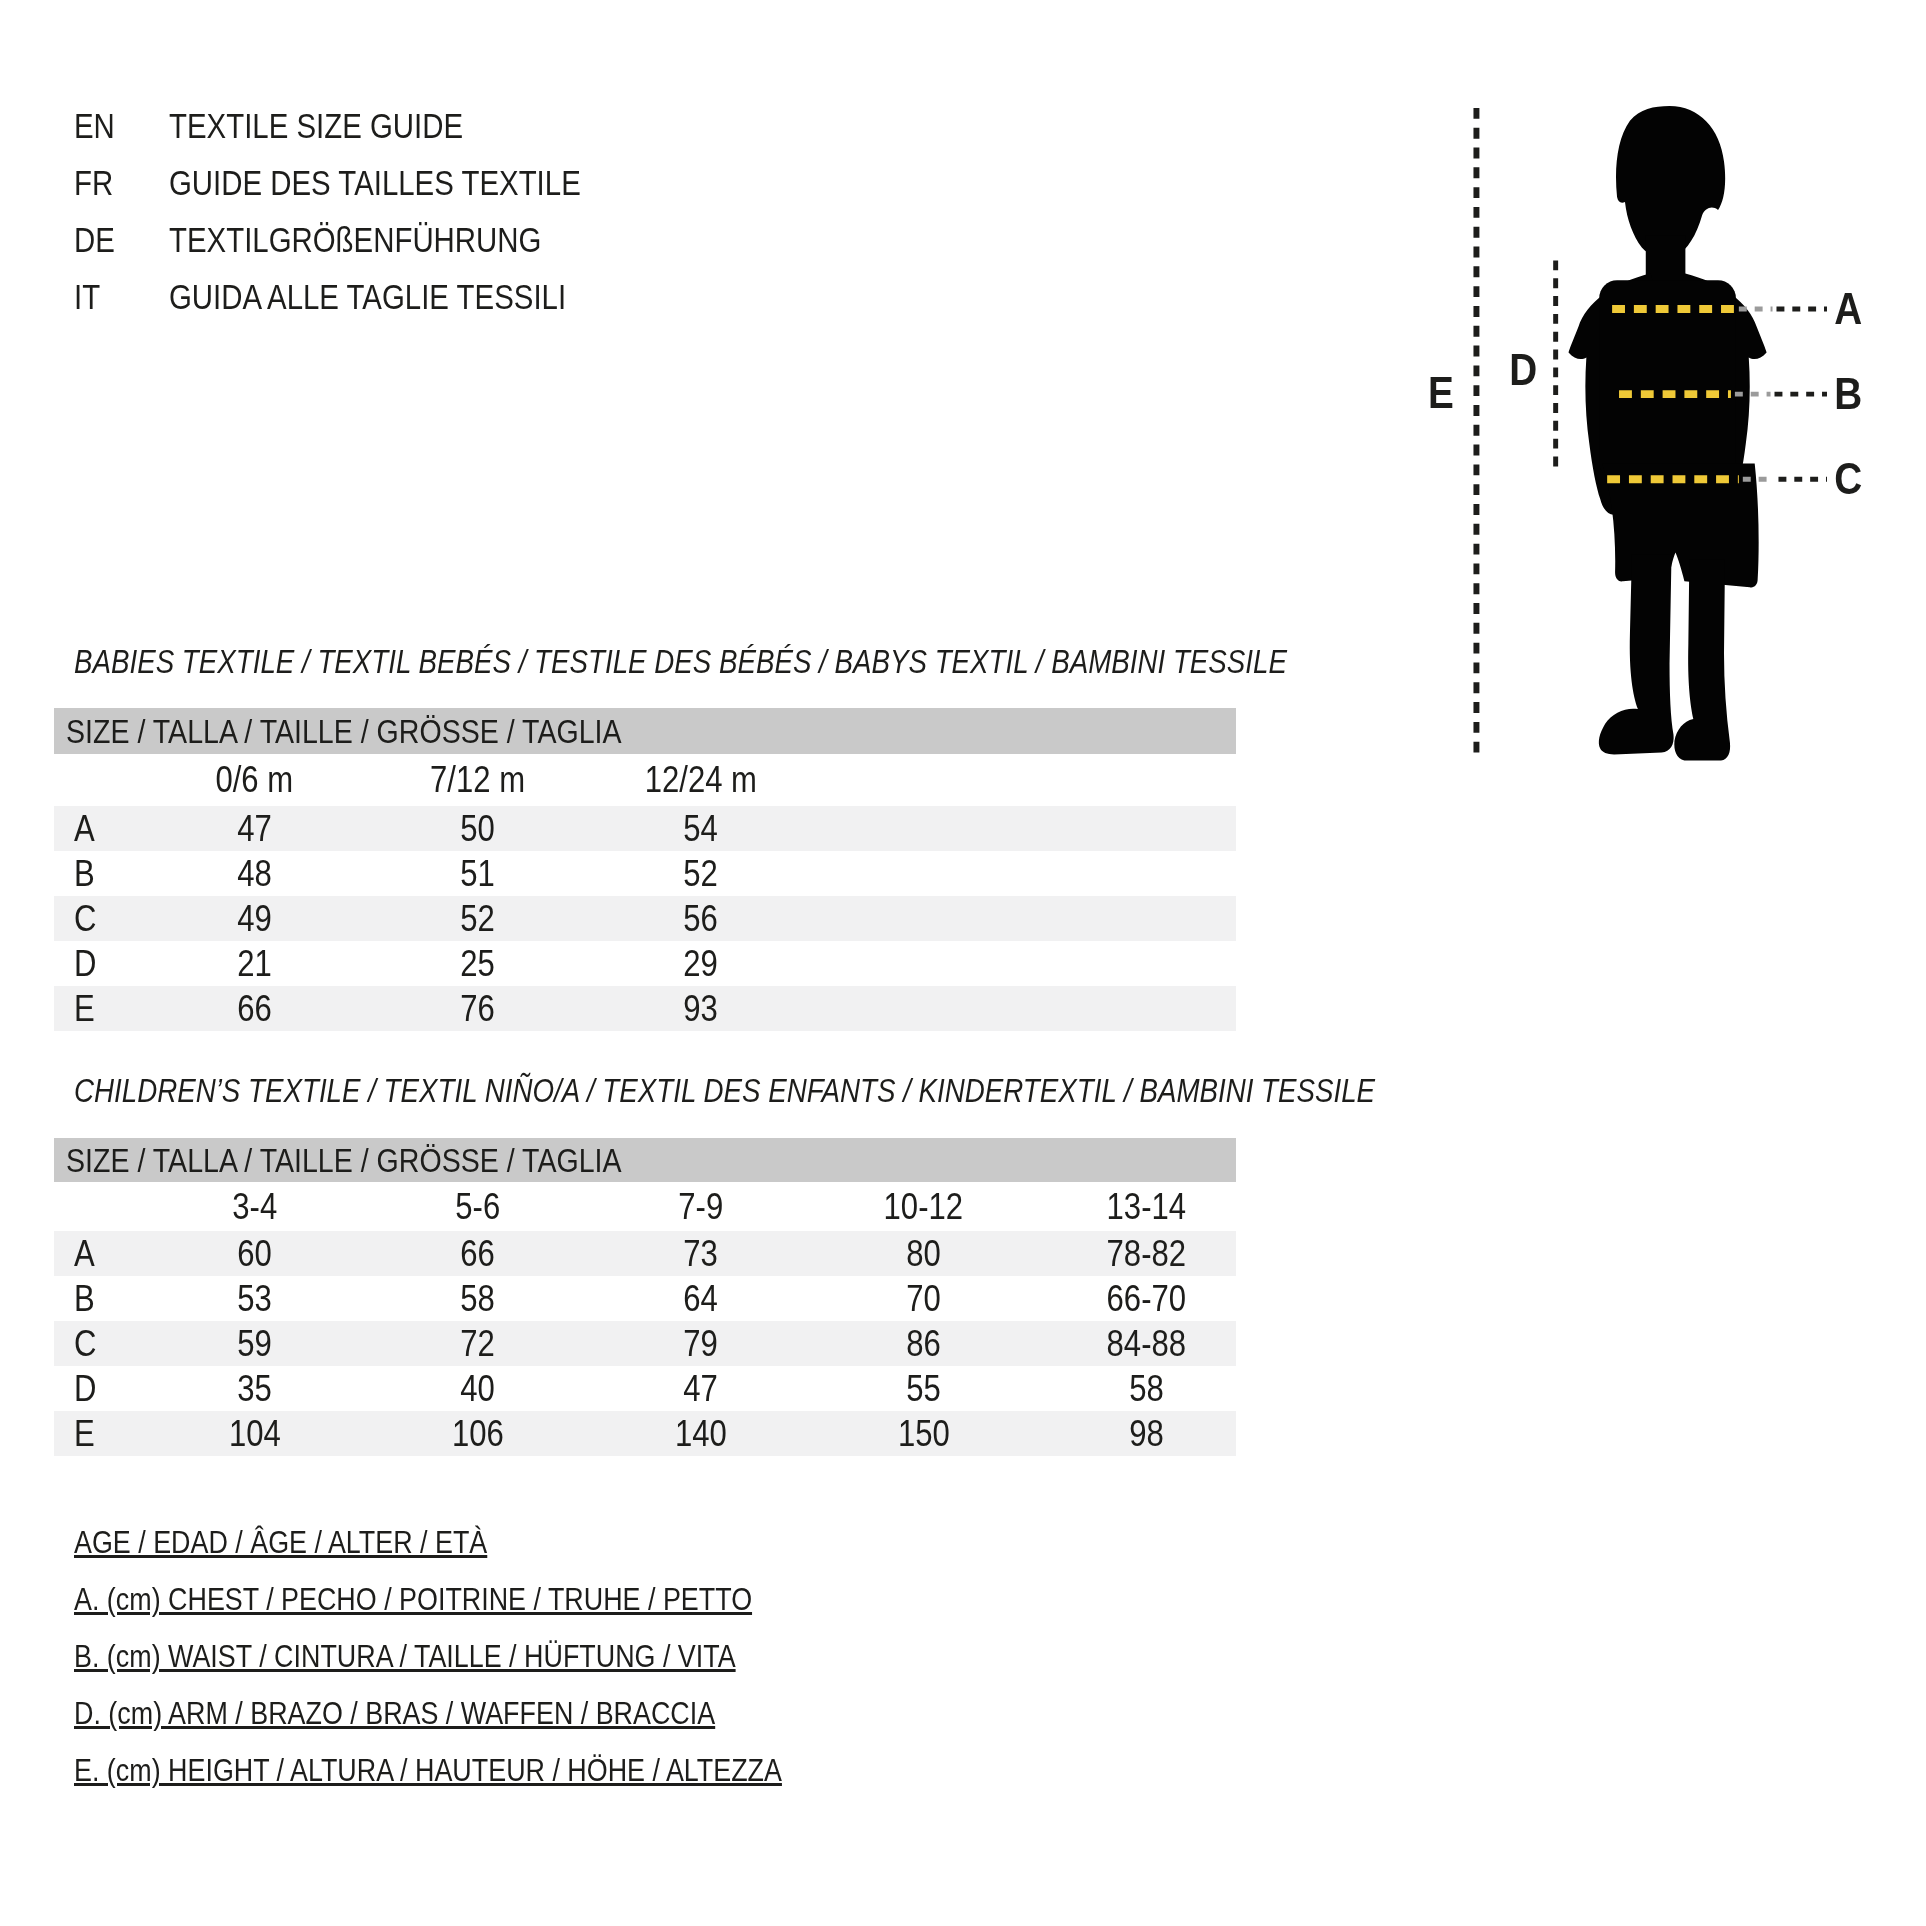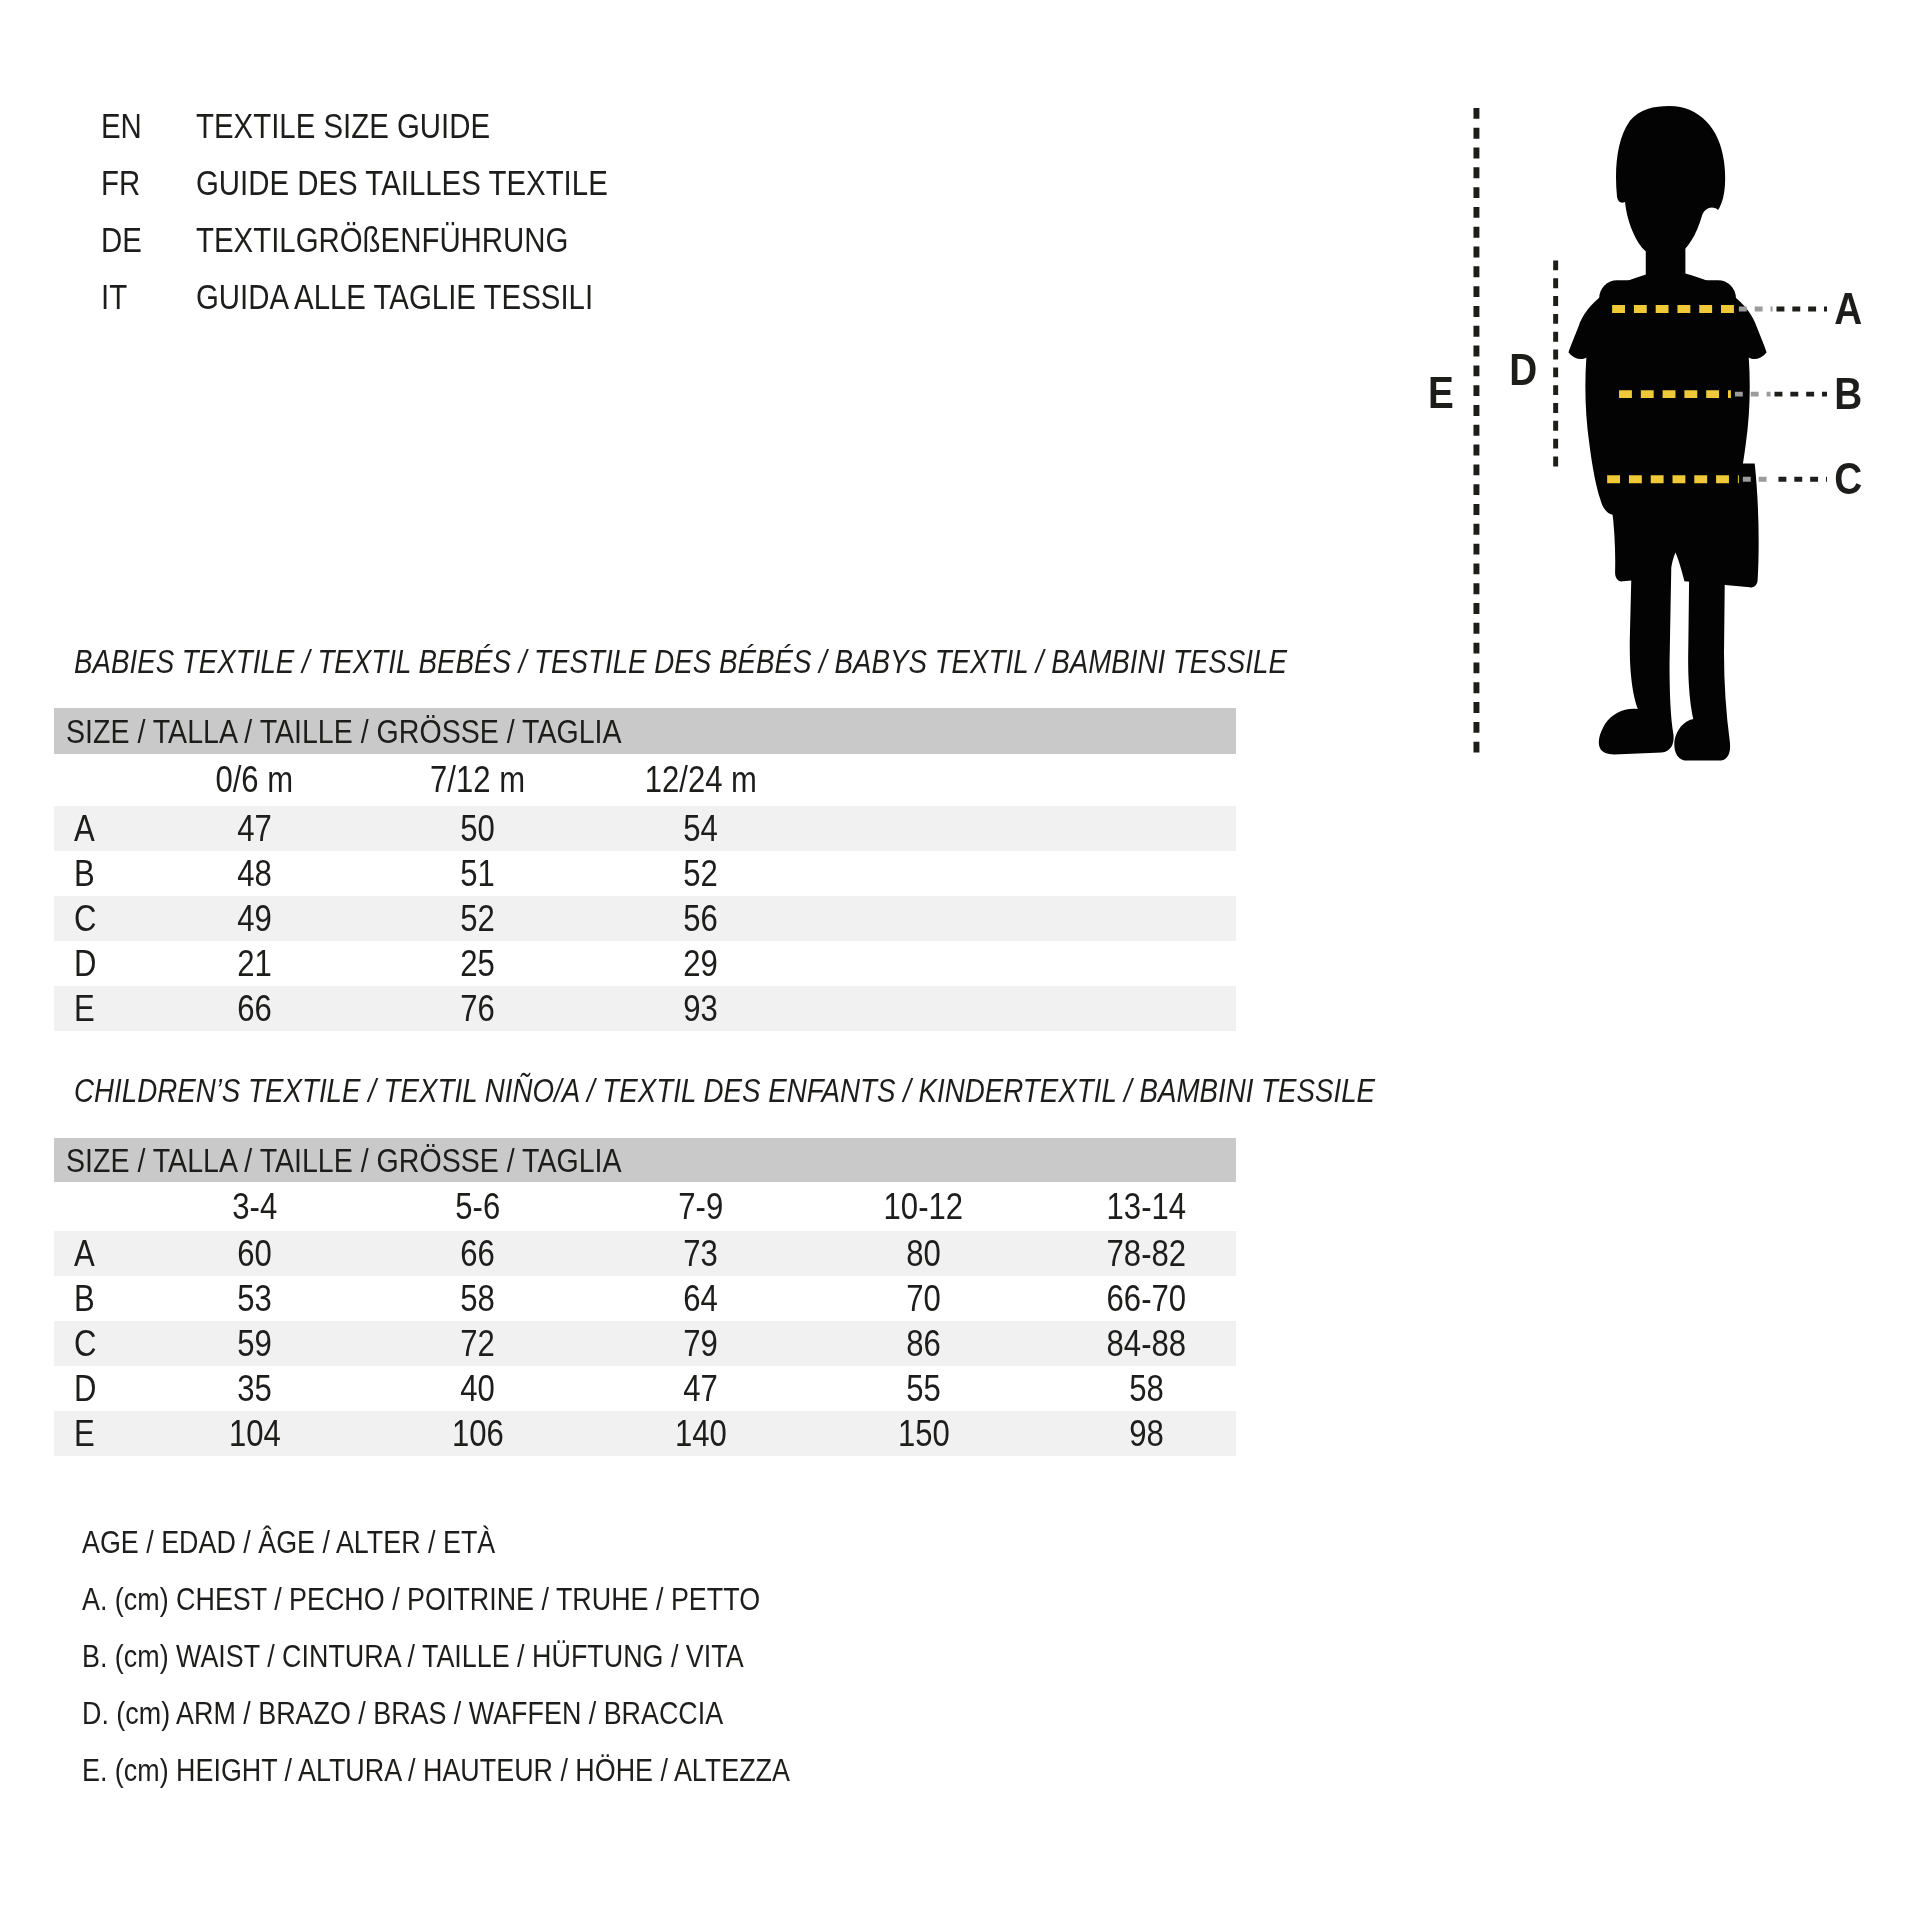--- a/index.html
+++ b/index.html
@@ -7,36 +7,36 @@
     --dashy:#efc937; --dashg:#9b9b9b; --paper:#ffffff;
   }
   html,body{margin:0;padding:0;background:#fff;}
   .page{position:relative;width:1927px;height:1927px;background:var(--paper);
         font-family:"Liberation Sans",sans-serif;color:var(--ink);overflow:hidden;}
   .cond{display:inline-block;transform:scaleX(0.84);transform-origin:0 50%;white-space:nowrap;}
   .condc{display:inline-block;transform:scaleX(0.84);transform-origin:50% 50%;white-space:nowrap;}
 
   
   .hdr{position:absolute;left:74px;}
-  .hline{display:flex;align-items:center;height:57px;font-size:35px;margin-left:27px;}
+  .hline{display:flex;align-items:center;height:57px;font-size:35px;}
   .hcode{width:95px;flex:0 0 95px;}
 
   
   .stitle{position:absolute;left:74px;height:40px;display:flex;align-items:center;font-size:33px;font-style:italic;}
 
   
   .table{position:absolute;left:54px;width:1182px;}
   .bar{background:var(--bar);display:flex;align-items:center;padding-left:12px;font-size:34px;}
   .trow{display:flex;align-items:center;font-size:37px;}
   .trow.stripe{background:var(--stripe);}
   .c0{width:69px;flex:0 0 69px;padding-left:20px;box-sizing:content-box;}
   .c{width:223px;flex:0 0 223px;text-align:center;}
 
   
-  .legend{position:absolute;left:82px;}
+  .legend{position:absolute;left:74px;text-decoration:underline;}
   .lline{display:flex;align-items:center;height:57px;font-size:32px;}
 
   
   .figsvg{position:absolute;left:0;top:0;pointer-events:none;}
   .mlabel{position:absolute;width:44px;text-align:center;font-size:45px;font-weight:700;}
   .mlabel .condc{transform:scaleX(0.86);}
 </style>
 </head>
 <body>
 

